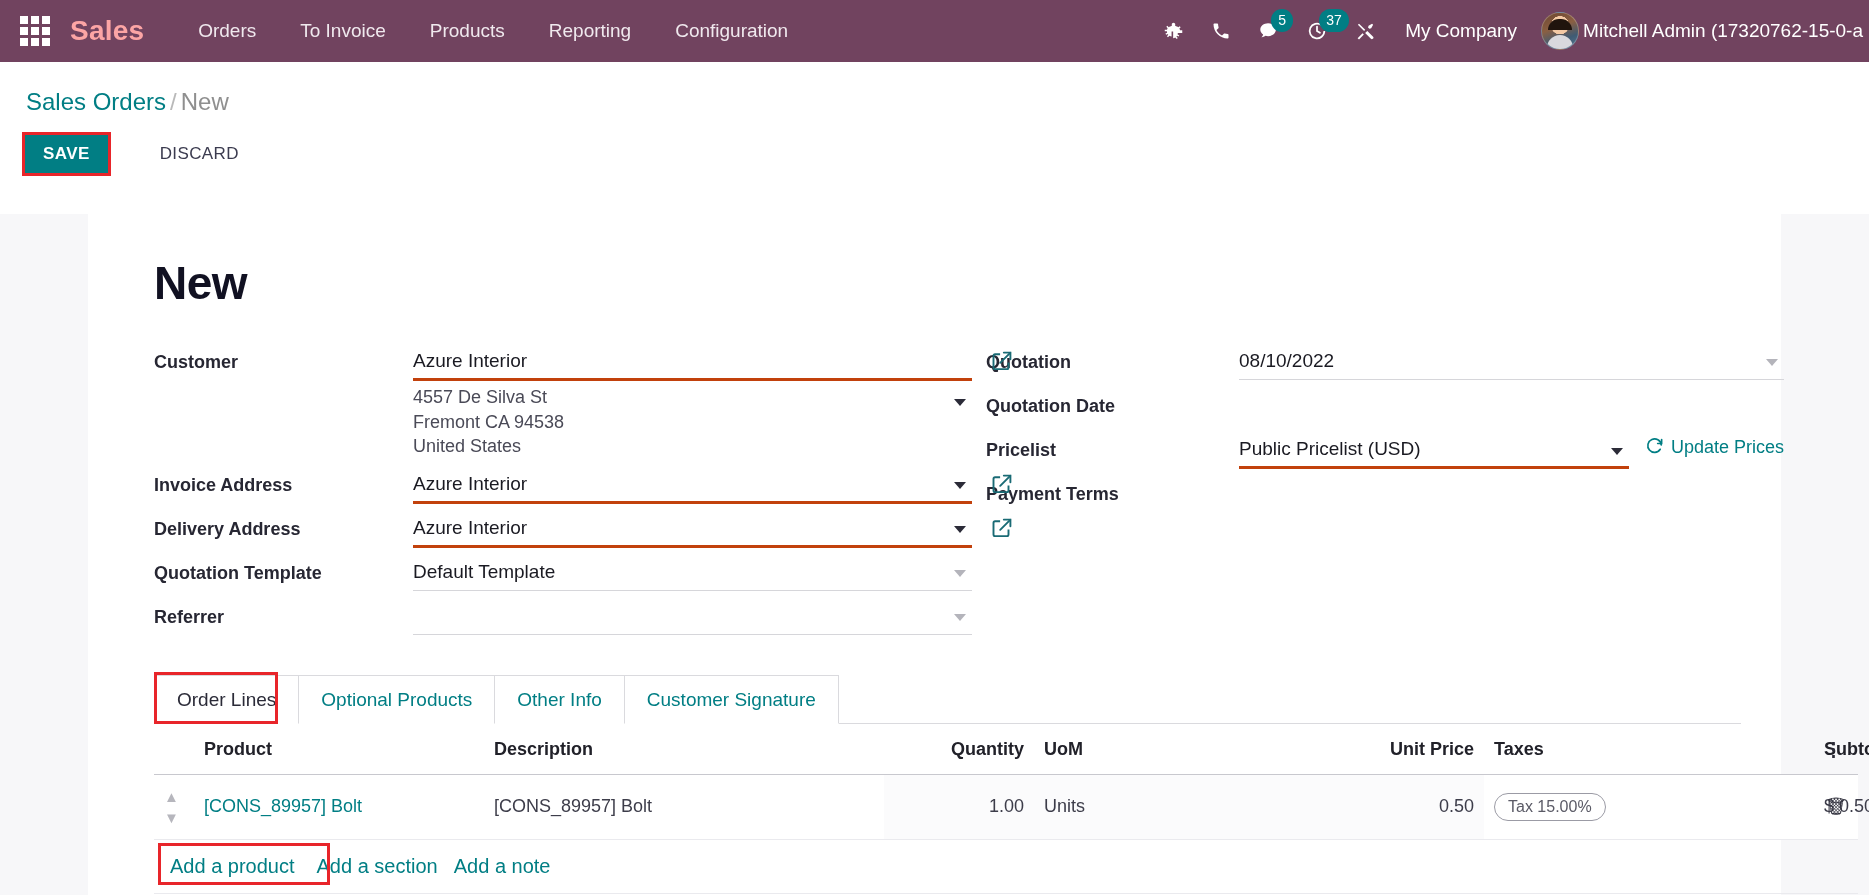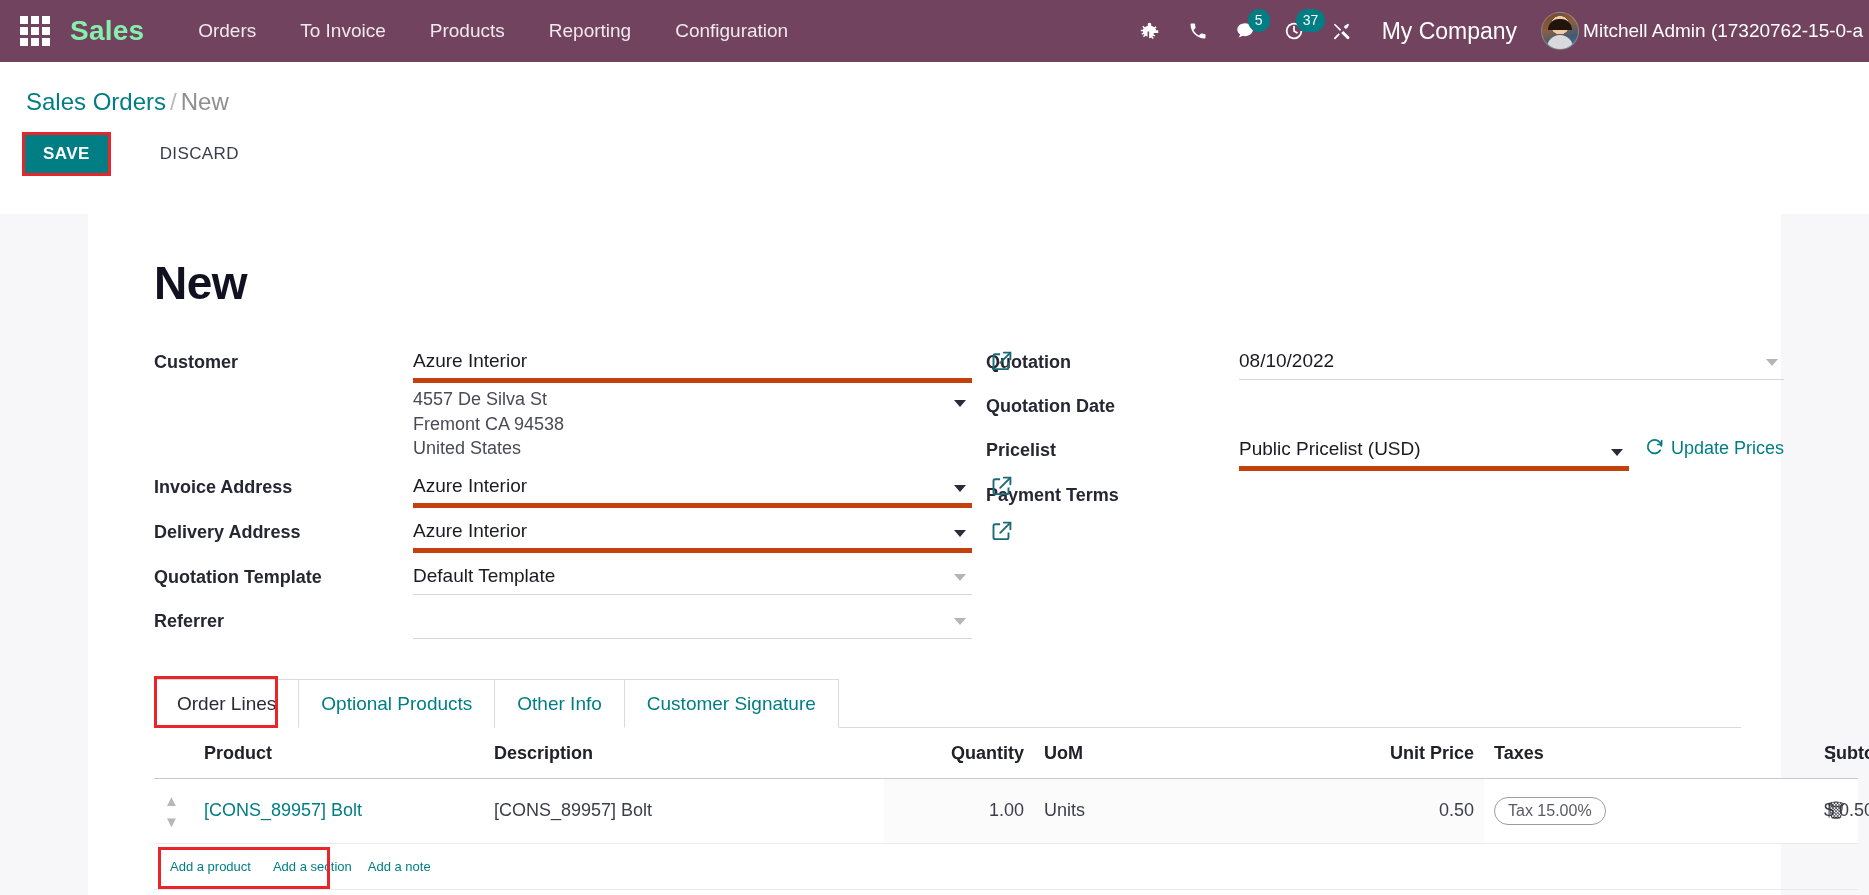--- a/index.html
+++ b/index.html
@@ -31,21 +31,21 @@
     margin-left: 8px;
     cursor: pointer;
   }
   .apps-grid i { display:block; width:8px; height:8px; background:#fff; }
   .brand {
     font-size: 28px;
     font-weight: 700;
     margin-left: 18px;
     margin-right: 32px;
     letter-spacing: .2px;
-    color:#86efac;
+    color:#fca5a5;
   }
   .menus { display: flex; align-items: center; gap: 0px; }
   .menu-item {
     font-size: 19px;
     color: #f0e9ee;
     padding: 8px 22px;
     cursor: pointer;
     white-space: nowrap;
   }
   .nav-right {
@@ -68,21 +68,21 @@
     color: #fff;
     border-radius: 999px;
     font-size: 14px;
     line-height: 1;
     padding: 4px 7px 5px 7px;
     min-width: 22px;
     text-align: center;
     font-weight: 400;
   }
   .company-name {
-    font-size: 23px;
+    font-size: 19px;
     color: #ffffff;
     padding: 0 16px;
     cursor: pointer;
     white-space: nowrap;
   }
   .user-box {
     display: flex; align-items: center; gap: 4px;
     padding-left: 8px;
     cursor: pointer;
     white-space: nowrap;
@@ -218,21 +218,21 @@
     flex: 0 0 auto;
   }
   .col-left .flabel { width: 228px; }
   .col-right .flabel { width: 222px; }
 
   .fval { flex: 1 1 auto; position: relative; }
   .finput {
     font-size: 19px;
     color: #1a1a22;
     padding: 8px 26px 6px 0;
-    border-bottom: 5px solid #c2410c;
+    border-bottom: 3px solid #c2410c;
     min-height: 38px;
     position: relative;
     cursor: text;
   }
   .finput.muted { border-bottom: 1px solid #d6d6da; }
   .caret {
     position: absolute;
     right: 6px; top: 50%;
     margin-top: -2px;
     width: 0; height: 0;
@@ -347,21 +347,21 @@
   }
   .trash { color: #33333f; cursor: pointer; font-size: 17px; }
   .kebab { color: #2b2b38; cursor: pointer; font-size: 19px; letter-spacing:0; }
   .row-line td { background: #ffffff; }
   .row-line td.c-qty, .row-line td.c-uom, .row-line td.c-price { background:#fbfbfc; }
 
   .addrow td { border-bottom: 1px solid #eaeaee; padding: 12px 10px; }
   .addlinks { display: flex; align-items: center; gap: 0; position: relative; }
   .addlink {
     color: #017e84;
-    font-size: 13px;
+    font-size: 20px;
     cursor: pointer;
     padding: 3px 16px 3px 0;
     white-space: nowrap;
   }
   .addlink.first { padding-left: 6px; padding-right: 22px; }
   .add-hl {
     position: absolute;
     left: -6px; top: -9px;
     width: 172px; height: 42px;
     border: 3px solid #e8252a;

